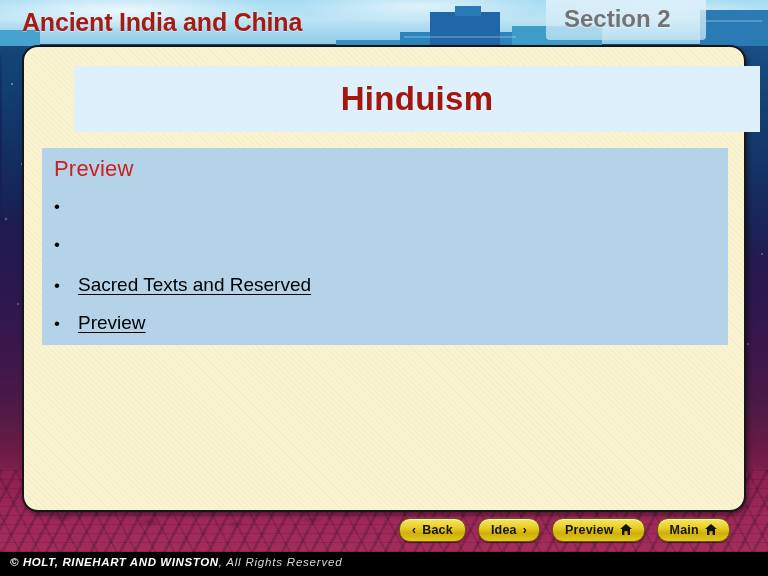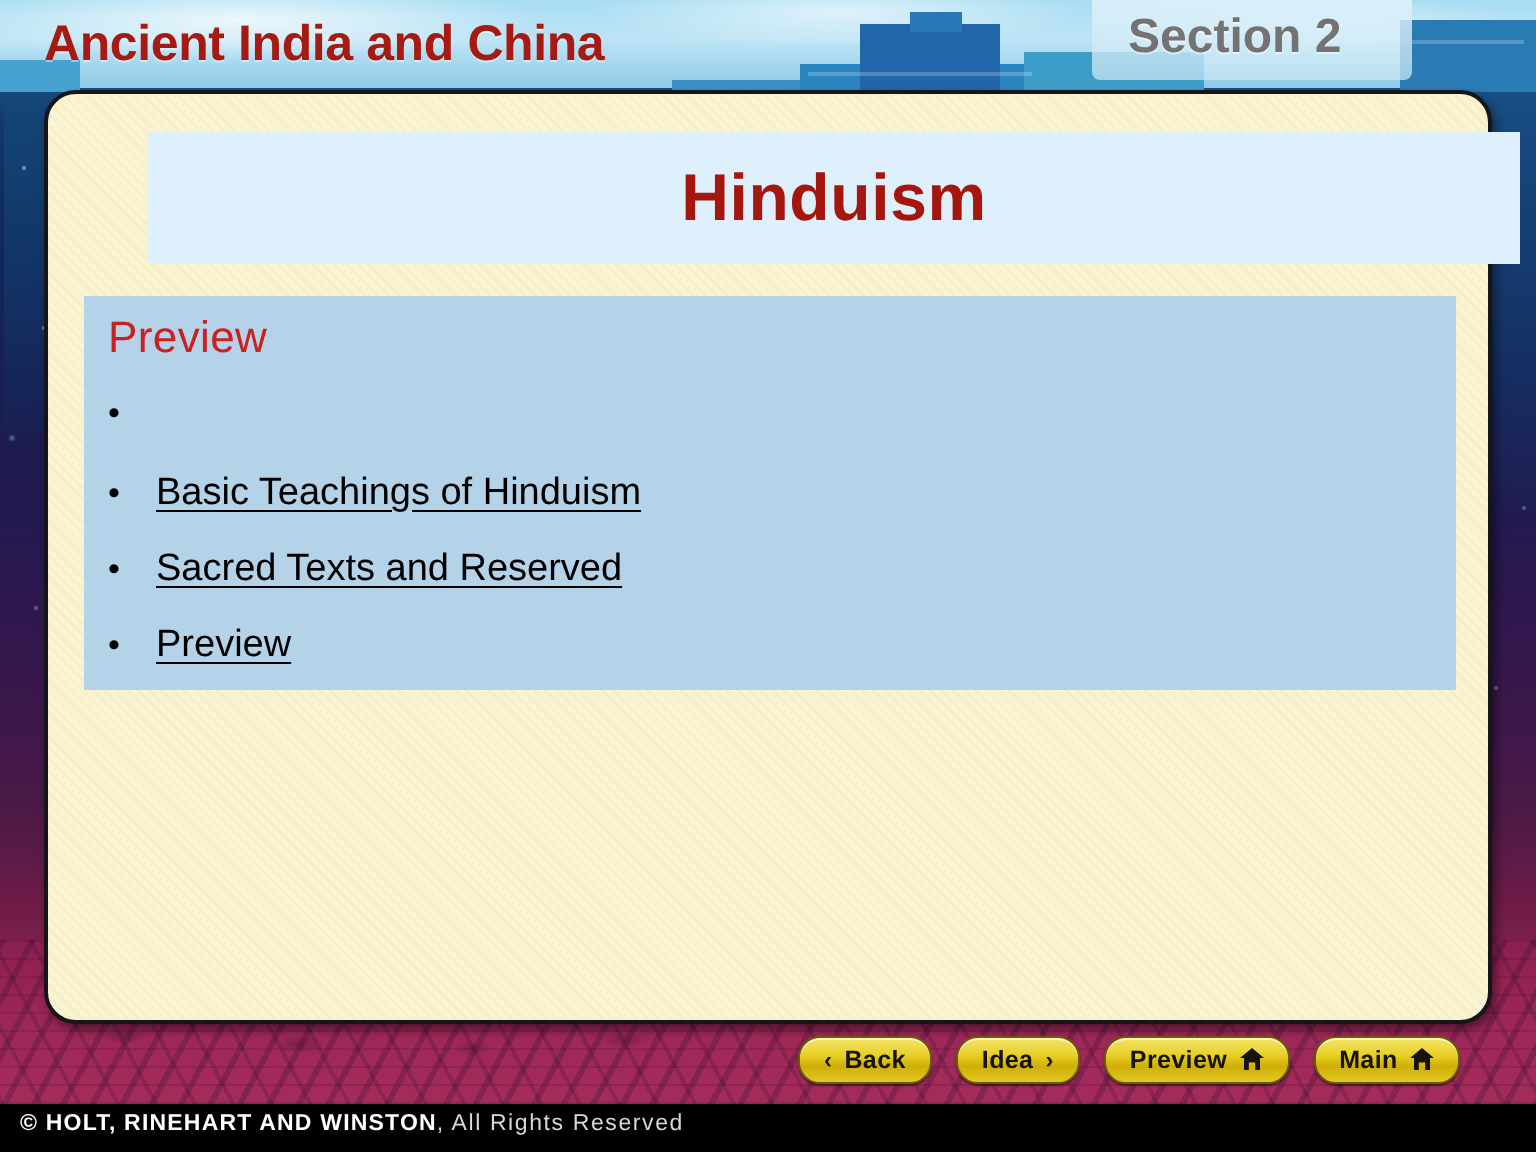--- a/index.html
+++ b/index.html
@@ -271,20 +271,21 @@
     width: 768px; height: 24px;
     background: #000;
   }
   .footer-text {
     position: absolute;
     left: 10px; top: 4px;
     font-size: 11.5px;
     color: #ffffff;
     letter-spacing: .6px;
     white-space: nowrap;
+    font-style: italic;
   }
   .footer-text .light {
     color: #d8d8d8;
     font-weight: normal;
     letter-spacing: .8px;
   }
   .footer-text .bold { font-weight: bold; }
 </style>
 </head>
 <body>
@@ -323,21 +324,20 @@
 
     <div class="preview-box">
       <div class="preview-heading">Preview</div>
 
       <div class="bullet-list">
         <div class="bullet-row">
           <span class="bullet-dot">•</span>
         </div>
         <div class="bullet-row">
           <span class="bullet-dot">•</span>
-          <span class="bullet-link">Basic Teachings of Hinduism</span>
         </div>
         <div class="bullet-row">
           <span class="bullet-dot">•</span>
           <span class="bullet-link">Sacred Texts and Reserved</span>
         </div>
         <div class="bullet-row">
           <span class="bullet-dot">•</span>
           <span class="bullet-link">Preview</span>
         </div>
       </div>

